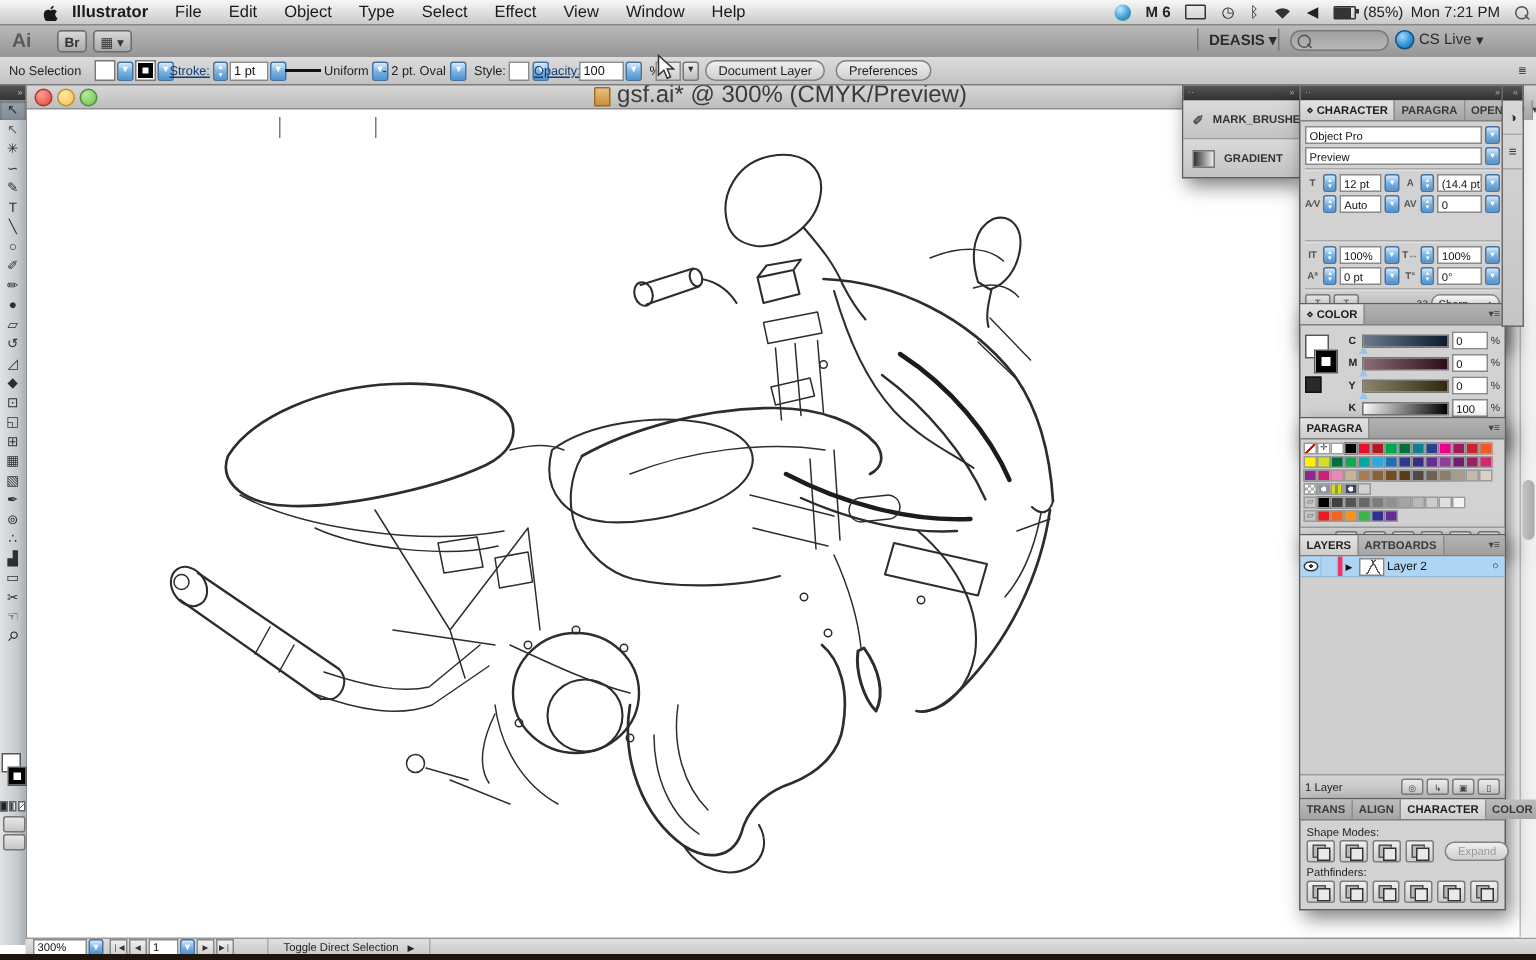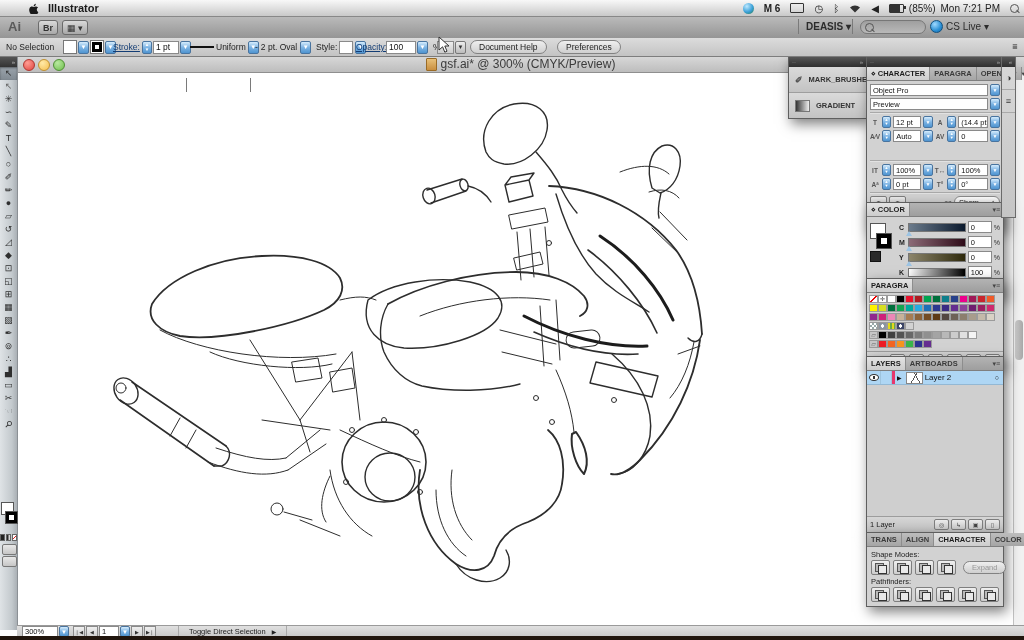--- a/index.html
+++ b/index.html
@@ -47,21 +47,21 @@
   .cbtn{background:linear-gradient(#efefef,#cfcfcf);border:1px solid #828282;border-radius:7px;
     height:12px;display:flex;align-items:center;padding:0 8px;font-size:8.5px;color:#222;}
   .swbox{width:12px;height:12px;border:1px solid #777;background:#fff;}
   .swbox.stroke{position:relative;background:#fff;}
   .swbox.stroke:after{content:"";position:absolute;inset:1px;border:3px solid #000;}
   
   #titlebar{position:absolute;left:0;top:56px;width:1024px;height:16px;
     background:linear-gradient(#d9d9d9,#bdbdbd);border-bottom:1px solid #8f8f8f;z-index:20;}
   .tl{position:absolute;top:3px;width:10px;height:10px;border-radius:50%;}
   #title-center{position:absolute;left:17px;right:0;top:0;height:16px;display:flex;
-    align-items:center;justify-content:center;gap:4px;font-size:12px;color:#3b3b3b;}
+    align-items:center;justify-content:center;gap:4px;font-size:16px;color:#3b3b3b;}
   #doc-icon{width:9px;height:11px;background:linear-gradient(#e8c079,#c98f3f);border:1px solid #9a6b26;border-radius:1px;}
   
   #toolstrip{position:absolute;left:0;top:56px;width:17px;height:574px;
     background:linear-gradient(90deg,#dfe3e6,#c3c9cd 70%,#aab0b5);border-right:1px solid #8b9095;z-index:30;}
   #toolstrip-head{height:11px;background:linear-gradient(#585858,#333);color:#bbb;font-size:6px;
     display:flex;align-items:center;justify-content:flex-end;padding-right:2px;}
   .tool{width:17px;height:13px;display:flex;align-items:center;justify-content:center;
     font-size:9px;color:#2f2f2f;}
   .tool.active{background:linear-gradient(#9aa3ab,#818a92);box-shadow:inset 0 1px 2px rgba(0,0,0,.4);}
   .tglyph{display:inline-block;line-height:1;}
@@ -163,20 +163,31 @@
   svg{display:block;}
 </style>
 </head>
 <body>
 
 <div id="menubar">
   <svg id="apple-logo" viewBox="0 0 16 16">
       <path fill="#1a1a1a" d="M11.2 1.1c-.8.1-1.7.6-2.2 1.3-.5.6-.9 1.5-.7 2.3.9 0 1.8-.5 2.3-1.2.5-.6.9-1.5.6-2.4zM11.4 5c-1.3 0-2.3.7-2.9.7-.7 0-1.6-.7-2.7-.7-1.4 0-2.7.8-3.4 2.1-1.4 2.5-.4 6.3 1 8.3.7 1 1.5 2.1 2.6 2.1 1 0 1.4-.7 2.7-.7 1.3 0 1.6.7 2.7.7 1.1 0 1.8-1 2.5-2 .8-1.2 1.1-2.3 1.1-2.4 0 0-2.2-.8-2.2-3.3 0-2.1 1.7-3 1.8-3.1-1-1.4-2.5-1.6-3.2-1.7z"></path>
     </svg>
   <span class="mitem appname">Illustrator</span>
+  <span id="menu-items" style="display:flex">
+      <div class="mitem" style="display: inline-block;">File</div>
+      <div class="mitem" style="display: inline-block;">Edit</div>
+      <div class="mitem" style="display: inline-block;">Object</div>
+      <div class="mitem" style="display: inline-block;">Type</div>
+      <div class="mitem" style="display: inline-block;">Select</div>
+      <div class="mitem" style="display: inline-block;">Effect</div>
+      <div class="mitem" style="display: inline-block;">View</div>
+      <div class="mitem" style="display: inline-block;">Window</div>
+      <div class="mitem" style="display: inline-block;">Help</div>
+    </span>
   <div id="menu-status">
     <span class="sticon">
         <span style="width:11px;height:11px;border-radius:50%;background:radial-gradient(circle at 35% 30%,#bfe9ff,#3aa0d8 55%,#2b7a3f)"></span>
       </span>
     <span class="sticon" style="font-weight:bold;">M&nbsp;<span>6</span></span>
     <span class="sticon">
         <span style="width:12px;height:8px;border:1px solid #333;border-radius:1px;"></span>
       </span>
     <span class="sticon">◷</span>
     <span class="sticon">ᛒ</span>
@@ -253,21 +264,21 @@
   <span class="cb" style="left:386px;gap:1px">
     <span class="cfield" style="width:24px">100</span>
     <span class="aquabtn">▼</span>
     <span style="margin-left:4px">%</span>
   </span>
   <span class="cb" style="left:437px;gap:1px">
     <span class="cfield" style="width:11px;background:linear-gradient(#eee,#ccc)"></span>
     <span class="aquabtn" style="background:linear-gradient(#eee,#bbb);border-color:#777;color:#333">▼</span>
   </span>
   <span class="cb" style="left:470px">
-      <span class="cbtn">Document Help</span>
+      <span class="cbtn">Document Layer</span>
     </span>
   <span class="cb" style="left:557px">
       <span class="cbtn">Preferences</span>
     </span>
   <span class="cb" style="left:1012px;font-size:7px">≣</span>
 </div>
 
 <div id="titlebar">
   <span class="tl" style="left:23px;background:radial-gradient(circle at 35% 30%,#ff9d94,#e0443e);border:1px solid #b03530"></span>
   <span class="tl" style="left:38px;background:radial-gradient(circle at 35% 30%,#ffe9a8,#f5bf4f);border:1px solid #c09030"></span>

